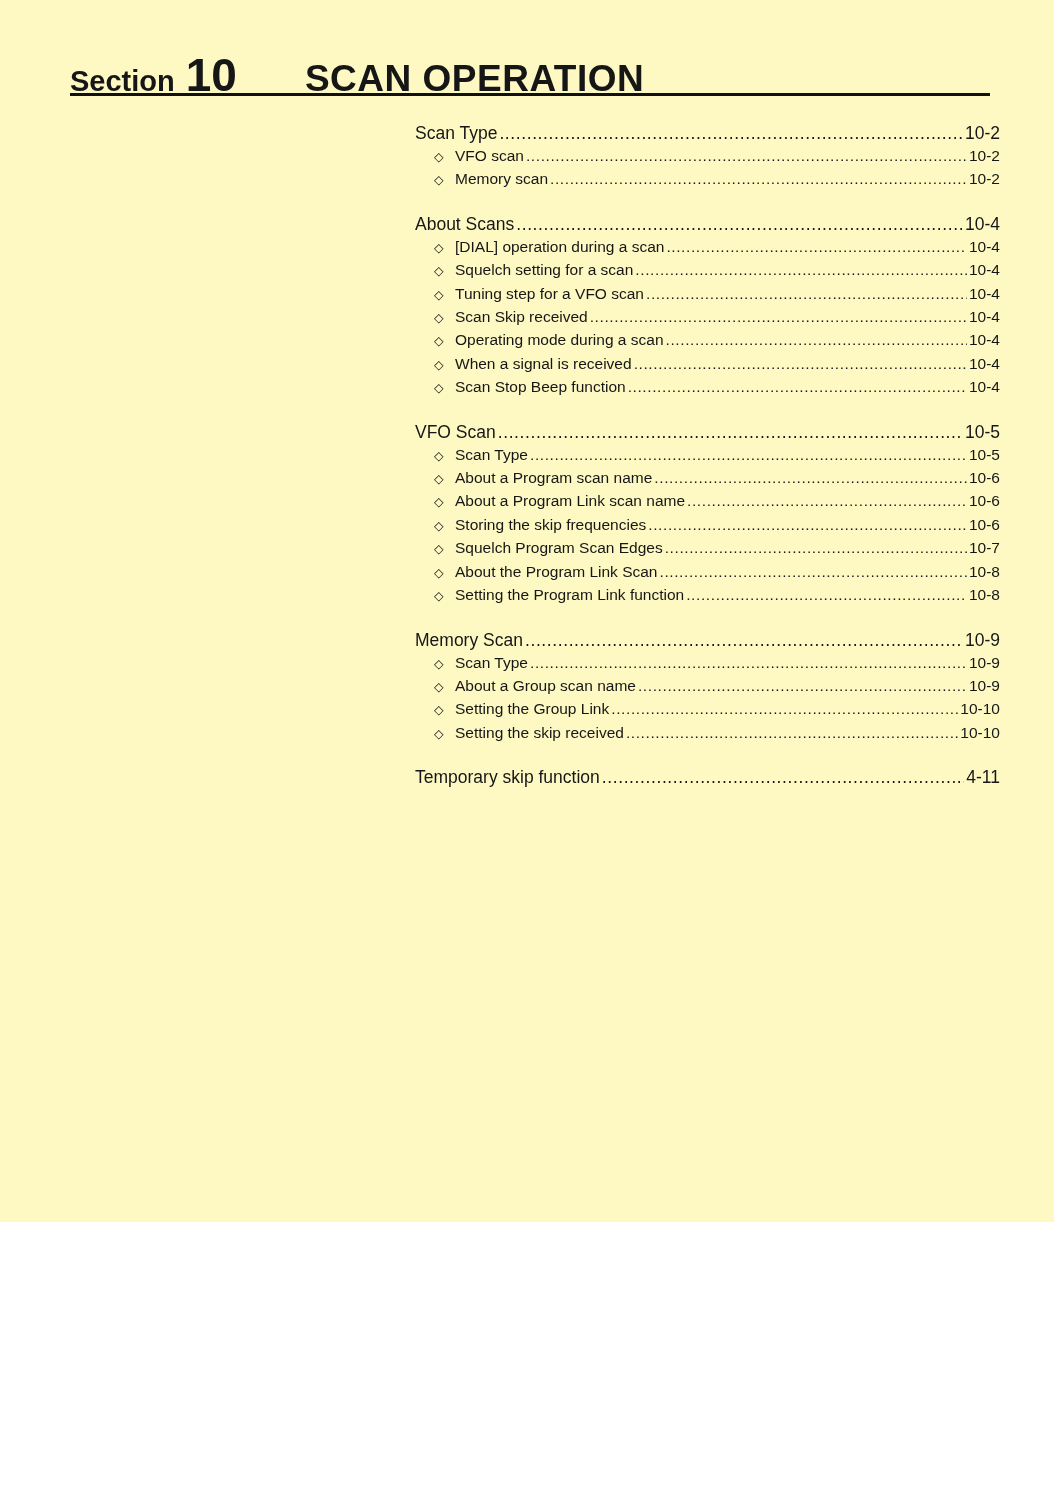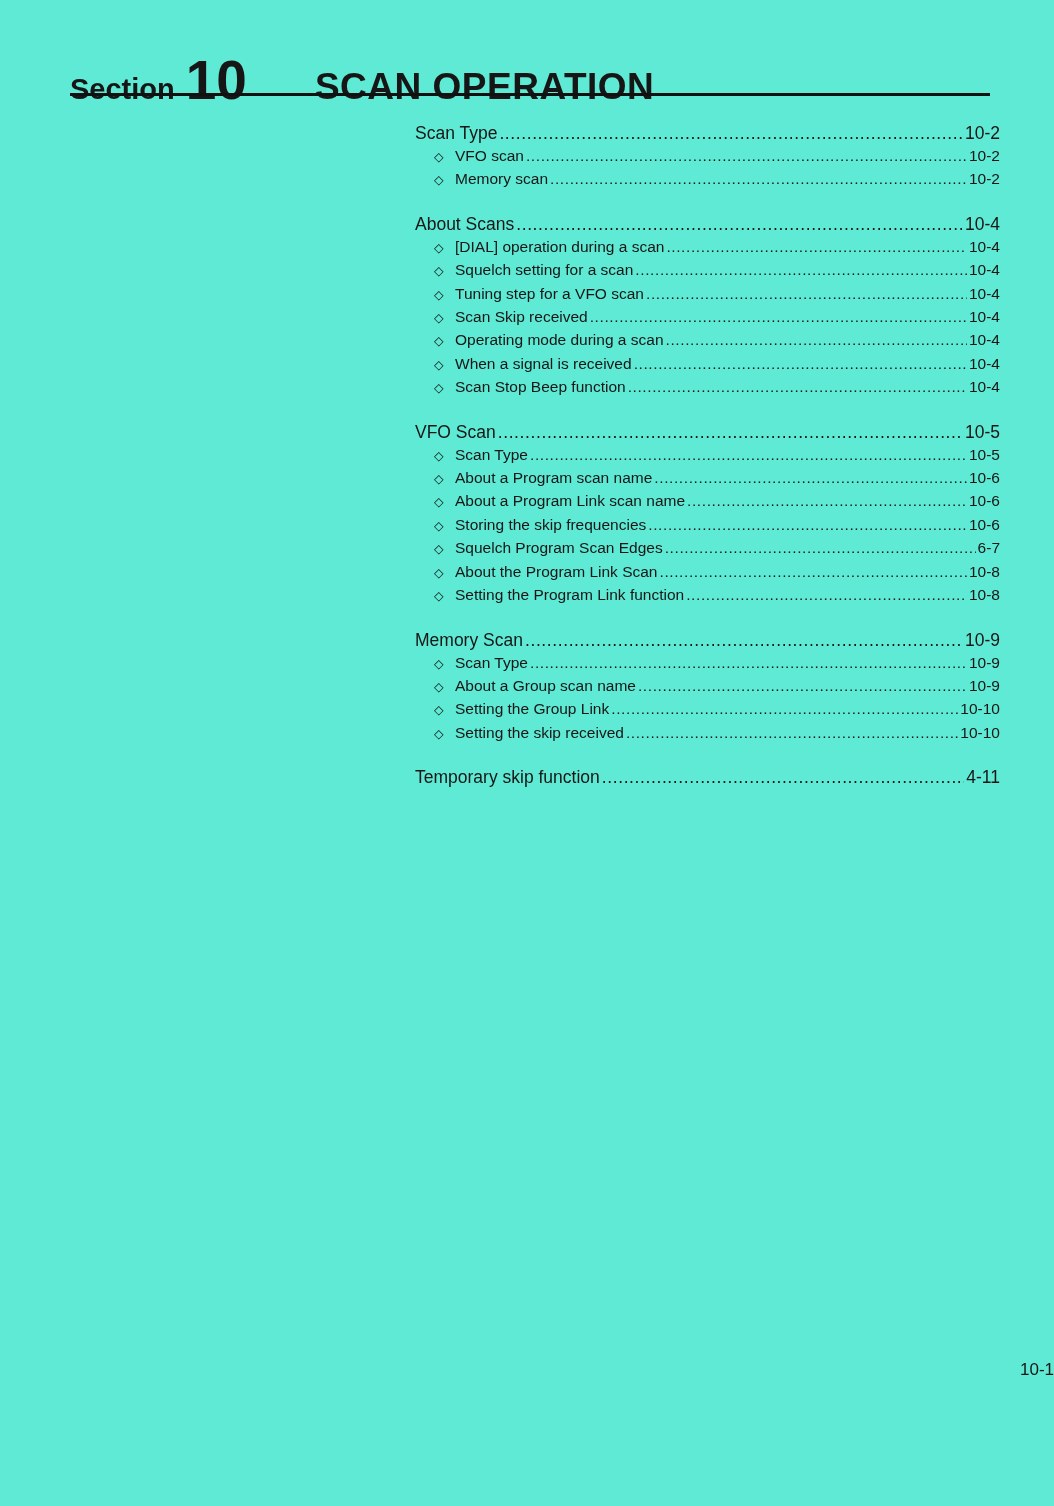--- a/index.html
+++ b/index.html
@@ -1,35 +1,35 @@
 <!DOCTYPE html>
 <html><head>
 <meta charset="utf-8">
 <style>
   html, body { margin: 0; padding: 0; background: #ffffff; }
   .page {
     position: relative;
     width: 1054px;
-    height: 1506px;
-    background: #5eead4;
+    height: 1222px;
+    background: #fef9c3;
     font-family: "Liberation Sans", sans-serif;
     color: #161616;
     overflow: hidden;
   }
   
   .header {
     position: absolute;
     left: 70px;
     top: 48px;
     display: flex;
     align-items: baseline;
     white-space: nowrap;
   }
   .sec-label { font-size: 29px; font-weight: bold; }
-  .sec-num   { font-size: 55px; font-weight: bold; margin-left: 11px; }
+  .sec-num   { font-size: 46px; font-weight: bold; margin-left: 11px; }
   .sec-title { font-size: 37px; font-weight: bold; margin-left: 68px; letter-spacing: 0.5px; }
   .rule {
     position: absolute;
     left: 70px;
     top: 93px;
     width: 920px;
     height: 3px;
     background: #111111;
   }
   
@@ -186,21 +186,21 @@
       <div class="toc-row level-2">
         <span class="diamond">◇</span>
         <span class="toc-label">Storing the skip frequencies</span>
         <span class="leader"></span>
         <span class="toc-page">10-6</span>
       </div>
       <div class="toc-row level-2">
         <span class="diamond">◇</span>
         <span class="toc-label">Squelch Program Scan Edges</span>
         <span class="leader"></span>
-        <span class="toc-page">6-7</span>
+        <span class="toc-page">10-7</span>
       </div>
       <div class="toc-row level-2">
         <span class="diamond">◇</span>
         <span class="toc-label">About the Program Link Scan</span>
         <span class="leader"></span>
         <span class="toc-page">10-8</span>
       </div>
       <div class="toc-row level-2">
         <span class="diamond">◇</span>
         <span class="toc-label">Setting the Program Link function</span>

